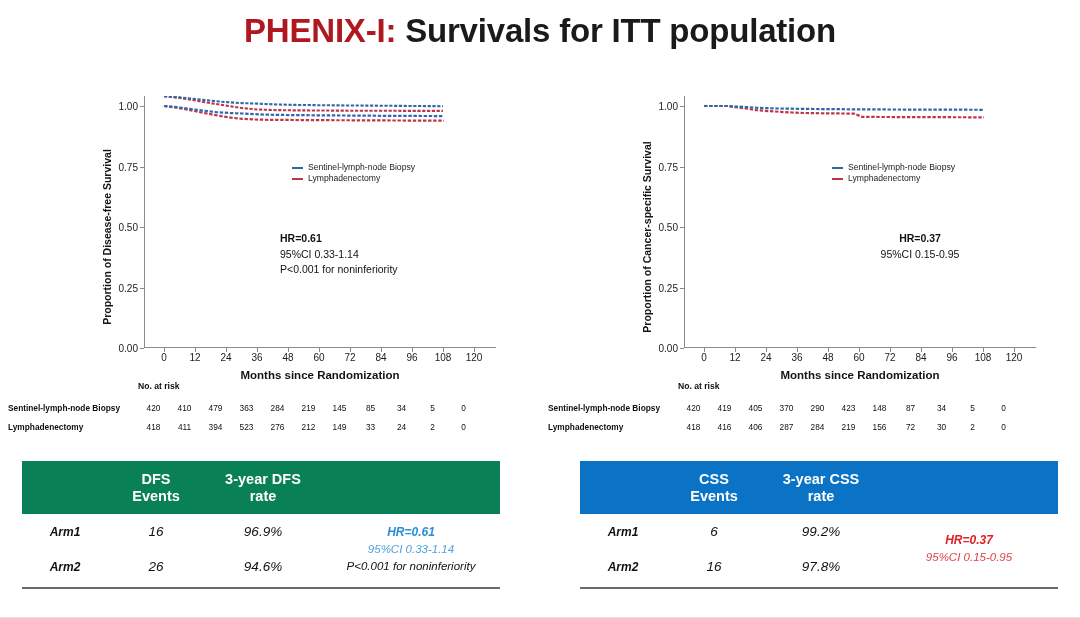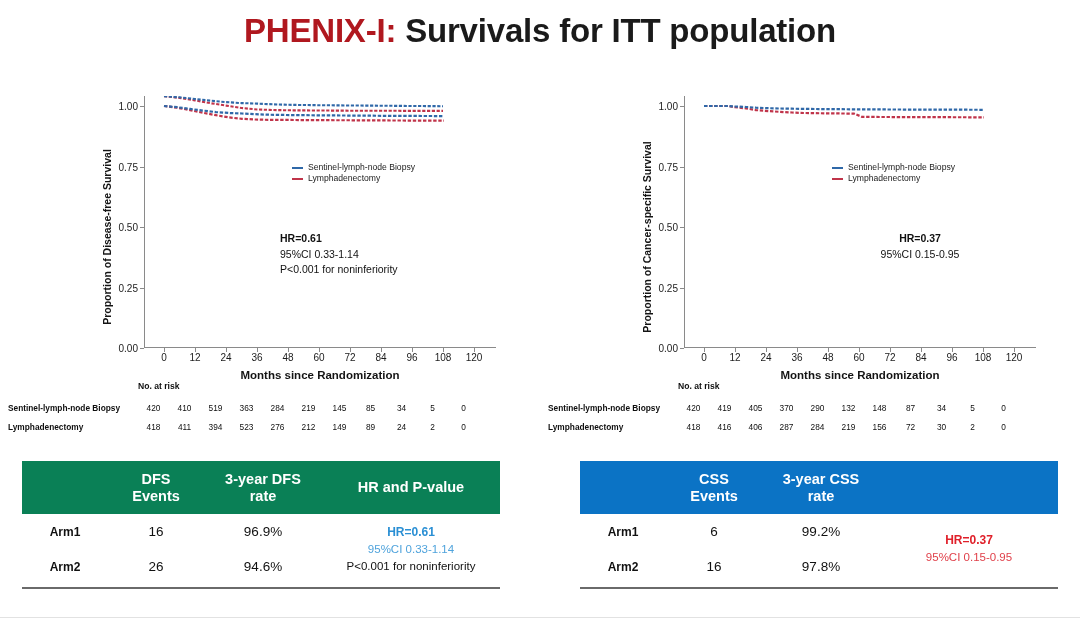--- a/index.html
+++ b/index.html
@@ -83,21 +83,21 @@
   .sumtable.green .thead { background: #0a8056; }
   .sumtable.blue  .thead { background: #0b73c5; }
   .sumtable .th {
     color: #ffffff; font-size: 14.5px; font-weight: bold; text-align: center;
     line-height: 17px; padding: 0 2px;
   }
   .sumtable .c0 { width: 86px; }
   .sumtable .c1 { width: 96px; }
   .sumtable .c2 { width: 118px; }
   .sumtable .c3 { width: 178px; }
-  .sumtable .tbody { position: relative; background:#fff; }
+  .sumtable .tbody { position: relative; background:#fff;font-style:italic; }
   .sumtable .trow { display: flex; height: 35px; align-items: center; }
   .sumtable .td { font-size: 13.5px; color: #111; text-align: center; }
   .sumtable .td.arm { font-weight: bold; font-size: 12px; }
   .sumtable .botline { height: 2px; background: #6a6a6a; margin-top: 3px; }
   .sumtable .hrcell {
     position: absolute; right: 0; width: 178px; top: 0; height: 70px;
     display: flex; flex-direction: column; align-items: center; justify-content: center;
     line-height: 17px;
   }
   .hrcell .l1 { font-size: 12px; font-weight: bold; }
@@ -198,42 +198,42 @@
       </div>
     </div>
 
     <div class="risk" style="left:8px; top:303px;">
       <div class="riskhdr">No. at risk</div>
       <div class="rrow">
         <div class="rname">Sentinel-lymph-node Biopsy</div>
         <div class="rnums">
           <span class="rnum">420</span>
           <span class="rnum">410</span>
-          <span class="rnum">519</span>
+          <span class="rnum">479</span>
           <span class="rnum">363</span>
           <span class="rnum">284</span>
           <span class="rnum">219</span>
           <span class="rnum">145</span>
           <span class="rnum">85</span>
           <span class="rnum">34</span>
           <span class="rnum">5</span>
           <span class="rnum">0</span>
         </div>
       </div>
       <div class="rrow">
         <div class="rname">Lymphadenectomy</div>
         <div class="rnums">
           <span class="rnum">418</span>
           <span class="rnum">411</span>
           <span class="rnum">394</span>
           <span class="rnum">523</span>
           <span class="rnum">276</span>
           <span class="rnum">212</span>
           <span class="rnum">149</span>
-          <span class="rnum">89</span>
+          <span class="rnum">33</span>
           <span class="rnum">24</span>
           <span class="rnum">2</span>
           <span class="rnum">0</span>
         </div>
       </div>
     </div>
   </div>
 
   <div class="panel right">
 
@@ -308,21 +308,21 @@
     <div class="risk" style="left:8px; top:303px;">
       <div class="riskhdr">No. at risk</div>
       <div class="rrow">
         <div class="rname">Sentinel-lymph-node Biopsy</div>
         <div class="rnums">
           <span class="rnum">420</span>
           <span class="rnum">419</span>
           <span class="rnum">405</span>
           <span class="rnum">370</span>
           <span class="rnum">290</span>
-          <span class="rnum">132</span>
+          <span class="rnum">423</span>
           <span class="rnum">148</span>
           <span class="rnum">87</span>
           <span class="rnum">34</span>
           <span class="rnum">5</span>
           <span class="rnum">0</span>
         </div>
       </div>
       <div class="rrow">
         <div class="rname">Lymphadenectomy</div>
         <div class="rnums">
@@ -346,21 +346,20 @@
     <div class="thead">
       <div class="th c0"></div>
       <div class="th c1">
         <div>DFS</div>
         <div>Events</div>
       </div>
       <div class="th c2">
         <div>3-year DFS</div>
         <div>rate</div>
       </div>
-      <div class="th c3">HR  and P-value</div>
     </div>
     <div class="tbody">
       <div class="trow">
         <div class="td arm c0">Arm1</div>
         <div class="td c1">16</div>
         <div class="td c2">96.9%</div>
         <div class="td c3"></div>
       </div>
       <div class="trow">
         <div class="td arm c0">Arm2</div>

